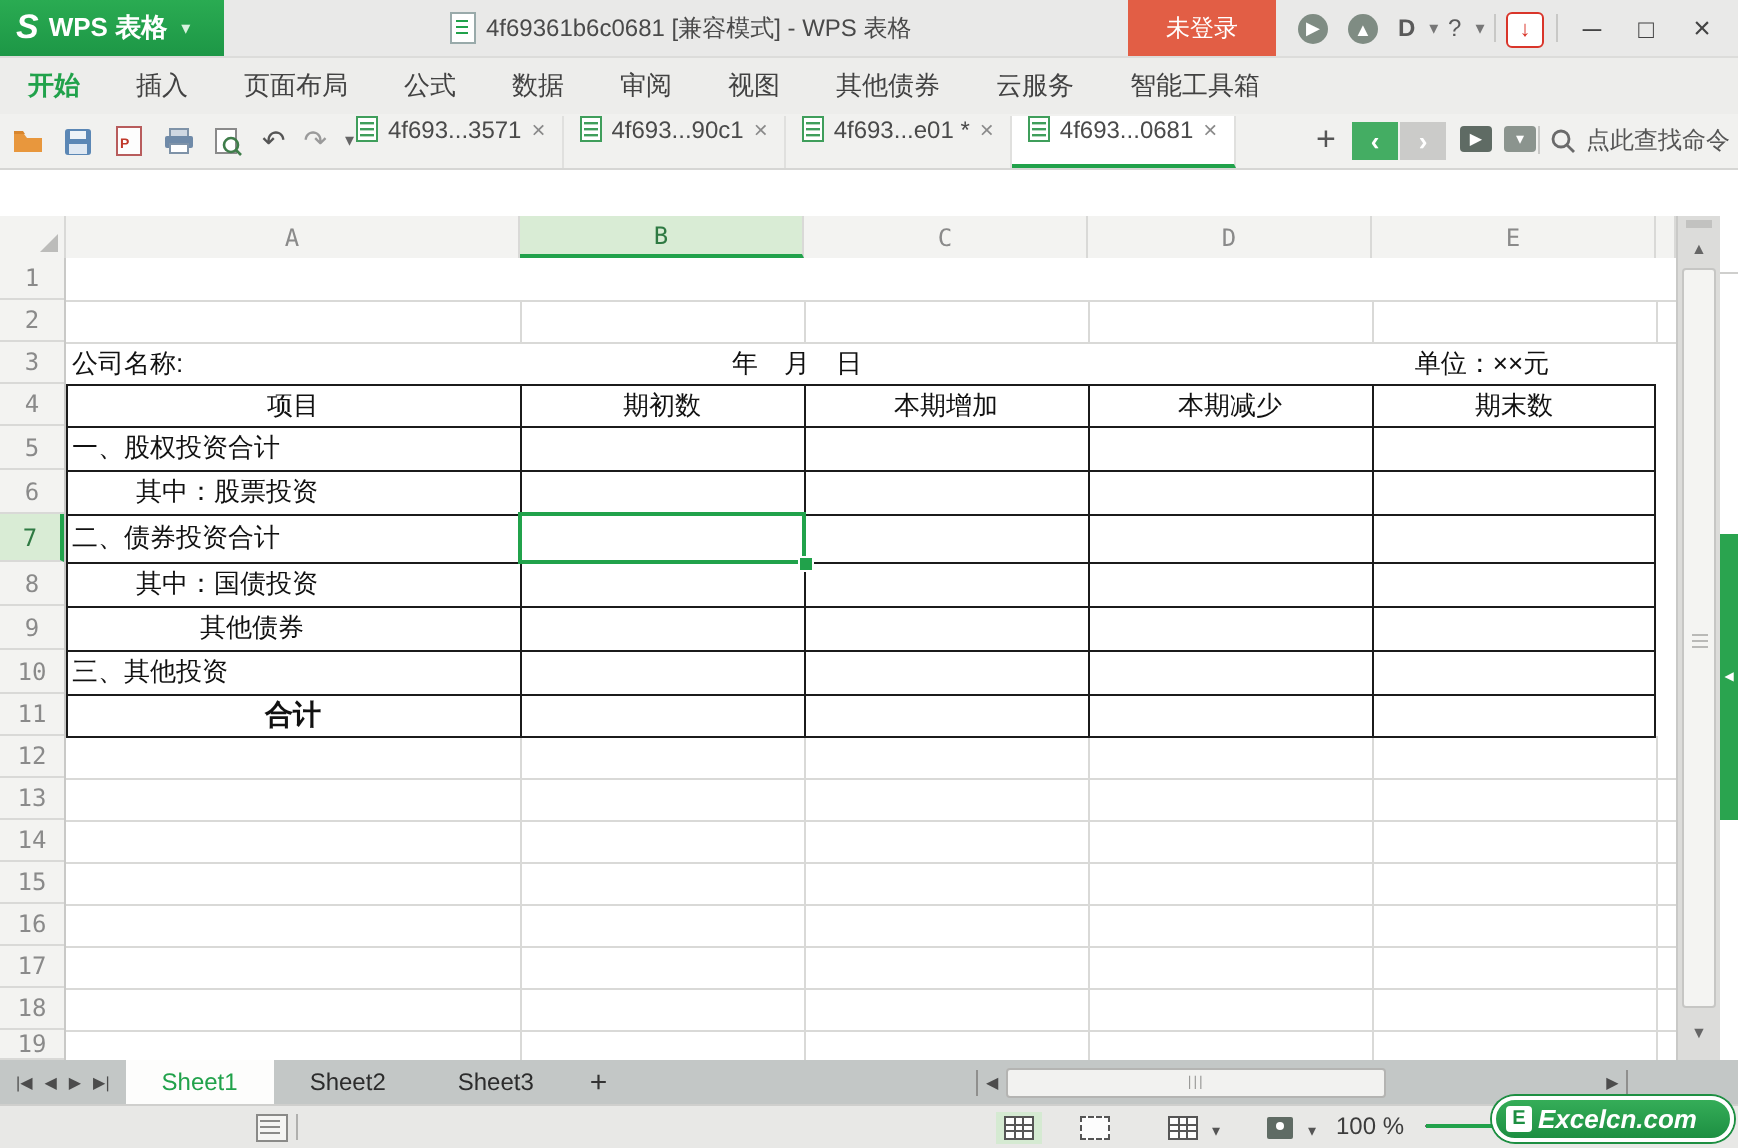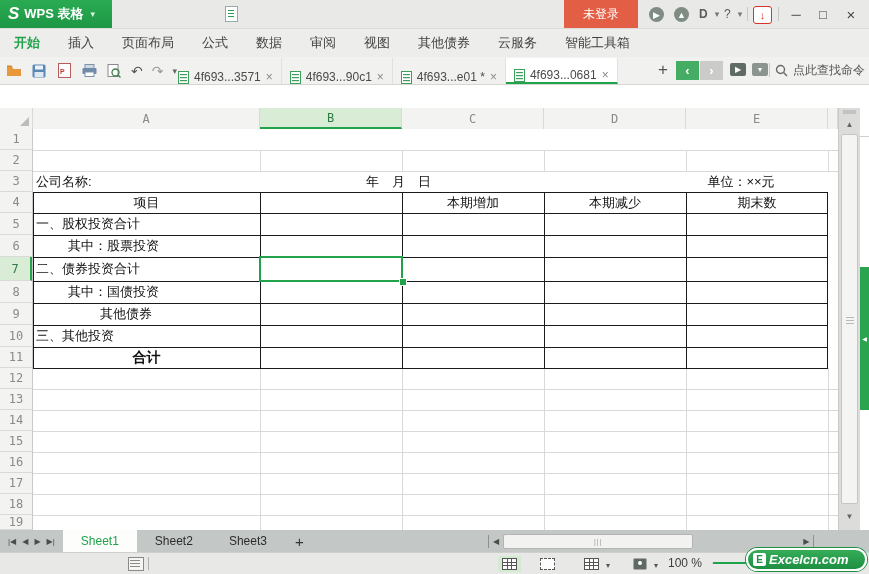--- a/index.html
+++ b/index.html
@@ -38,21 +38,21 @@
   .menu-tab.active{color:#21a24b;font-weight:bold;}
 
   
   .toolbar{left:0;top:57px;width:869px;height:27px;background:#f1f1ef;border-bottom:1px solid #d6d6d4;}
   .qat{left:6px;top:0;height:27px;display:flex;align-items:center;gap:9px;}
   .qat .ic{width:16px;height:16px;display:flex;align-items:center;justify-content:center;}
   .undo-redo{font-size:14px;color:#555;}
   .redo{color:#9a9a9a;}
   .qat-caret{font-size:9px;color:#666;}
   .doctabs{left:170px;top:0;height:27px;display:flex;align-items:flex-end;}
-  .doctab{height:26px;display:flex;align-items:flex-end;gap:5px;padding:0 8px;font-size:12px;color:#4a4a4a;
+  .doctab{height:26px;display:flex;align-items:flex-start;gap:5px;padding:0 8px;font-size:12px;color:#4a4a4a;
           border-right:1px solid #e0e0de;}
   .doctab .x{color:#8a8a8a;font-size:12px;}
   .doctab.active{background:#fff;border-bottom:2px solid #21a24b;height:24px;}
   .tab-plus{left:652px;top:2px;width:22px;height:22px;font-size:17px;color:#555;display:flex;
             align-items:center;justify-content:center;}
   .nav-green{left:676px;top:4px;width:23px;height:19px;background:#44ad63;color:#fff;font-size:13px;
              font-weight:bold;display:flex;align-items:center;justify-content:center;}
   .nav-grey{left:700px;top:4px;width:23px;height:19px;background:#cbcbc9;color:#fff;font-size:13px;
             font-weight:bold;display:flex;align-items:center;justify-content:center;}
   .mini-dark{left:730px;top:6px;width:16px;height:13px;background:#5f6b64;border-radius:2px;color:#fff;
@@ -151,20 +151,21 @@
 <div class="app">
 
   <div class="abs titlebar">
     <div class="abs wps-logo">
       <span class="wps-s">S</span>
       <span class="wps-name">WPS 表格</span>
       <span class="wps-caret">▾</span>
     </div>
     <div class="abs doc-title">
       <span class="doc-ico"></span>
+      <span>4f69361b6c0681 [兼容模式] - WPS 表格</span>
     </div>
     <div class="abs login-btn">未登录</div>
     <div class="abs tb-circle" style="left:649px;">
       <span>▶</span>
       </div>
     <div class="abs tb-circle" style="left:674px;">
       <span>▲</span>
       </div>
     <div class="abs tb-glyph" style="left:699px;">
       <b>D</b>
@@ -383,20 +384,21 @@
         <div class="blk" style="left: 369px; top: 63px; width: 1px; height: 176px;"></div>
         <div class="blk" style="left: 511px; top: 63px; width: 1px; height: 176px;"></div>
         <div class="blk" style="left: 653px; top: 63px; width: 1px; height: 176px;"></div>
       </div>
 
     <div class="celltext" style="left:3px;top:42px;height:21px;">公司名称:</div>
     <div class="celltext" style="left:333px;top:42px;height:21px;">年　月　日</div>
     <div class="celltext" style="left:653px;top:42px;width:110px;height:21px;justify-content:center;">单位：××元</div>
 
     <div class="celltext center" style="left:0;top:63px;width:227px;height:21px;">项目</div>
+    <div class="celltext center" style="left:227px;top:63px;width:142px;height:21px;">期初数</div>
     <div class="celltext center" style="left:369px;top:63px;width:142px;height:21px;">本期增加</div>
     <div class="celltext center" style="left:511px;top:63px;width:142px;height:21px;">本期减少</div>
     <div class="celltext center" style="left:653px;top:63px;width:142px;height:21px;">期末数</div>
 
     <div class="celltext" style="left:3px;top:84px;height:22px;">一、股权投资合计</div>
     <div class="celltext" style="left:35px;top:106px;height:22px;">其中：股票投资</div>
     <div class="celltext" style="left:3px;top:128px;height:24px;">二、债券投资合计</div>
     <div class="celltext" style="left:35px;top:152px;height:22px;">其中：国债投资</div>
     <div class="celltext" style="left:67px;top:174px;height:22px;">其他债券</div>
     <div class="celltext" style="left:3px;top:196px;height:22px;">三、其他投资</div>

